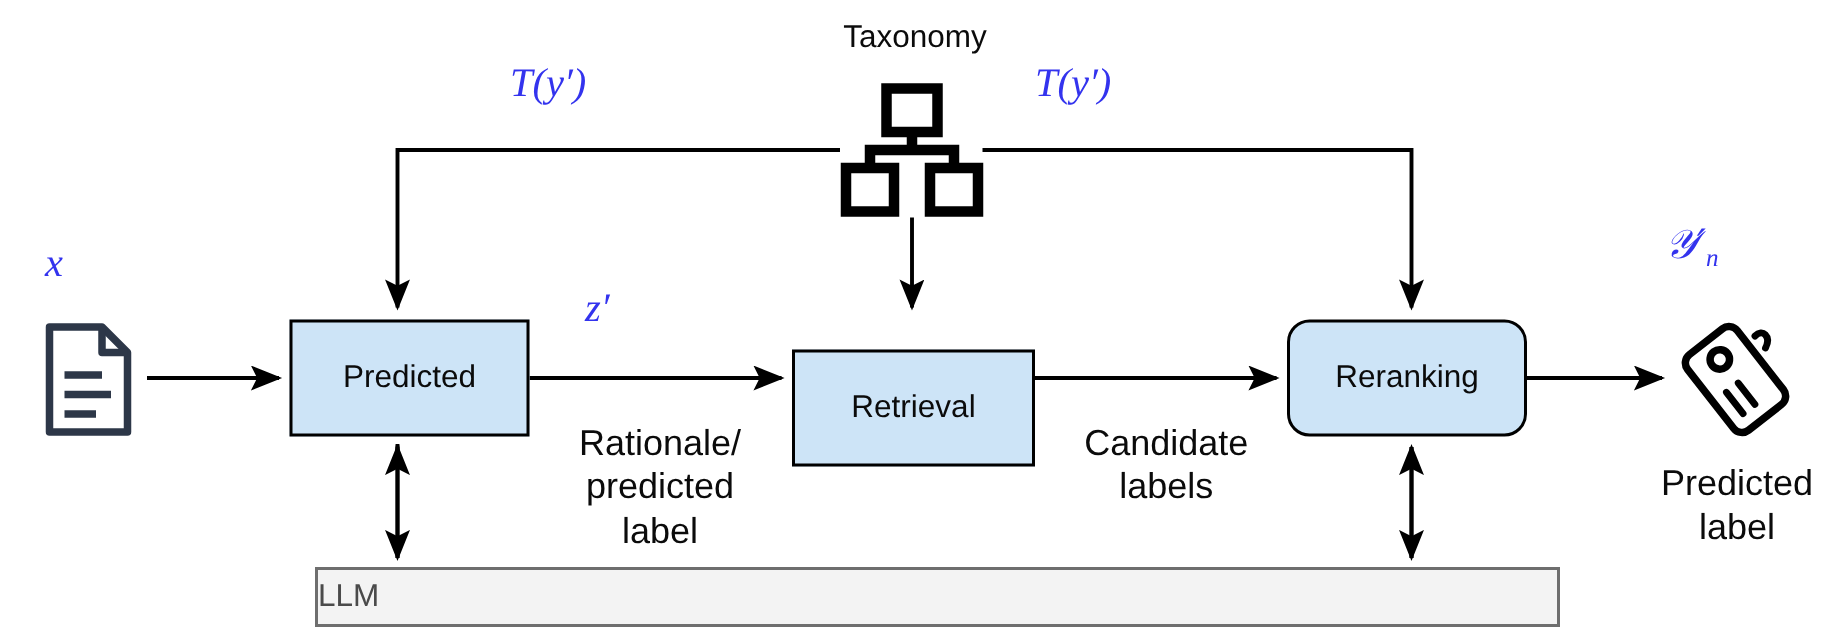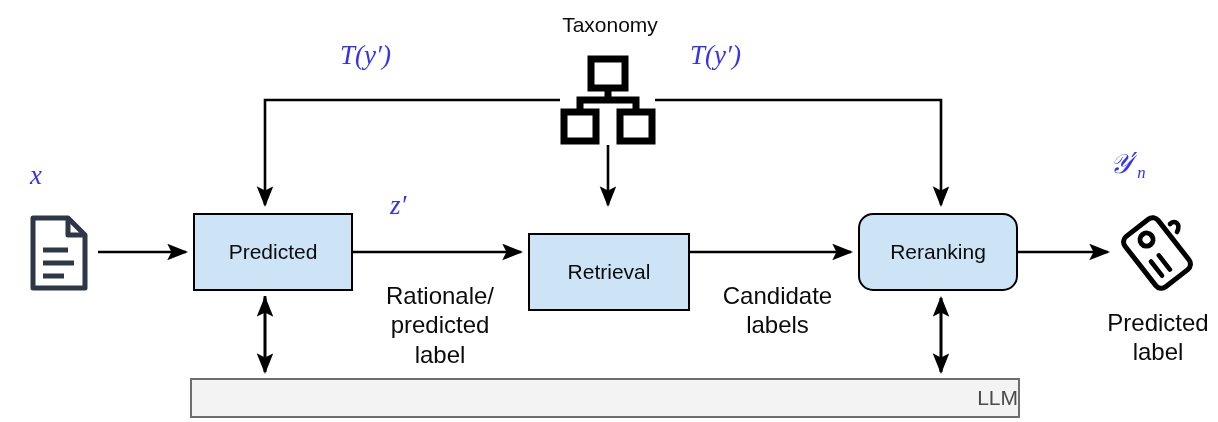--- a/index.html
+++ b/index.html
@@ -30,24 +30,25 @@
     font-family: "Liberation Sans", sans-serif;
   }
 
   
   .llm-bar {
     background: #f3f3f3;
     border: 2px solid #6e6e6e;
     box-sizing: border-box;
     display: flex;
     align-items: center;
-    justify-content: flex-end;
+    justify-content: flex-start;
     font-size: 21px;
     color: #4a4a4a;
     font-family: "Liberation Sans", sans-serif;
+    margin-left: 20px;
   }
 
   
   .plain-label {
     font-size: 24px;
     color: #0b0b0b;
     text-align: center;
     line-height: 1.22;
     font-family: "Liberation Sans", sans-serif;
     white-space: pre-line;

